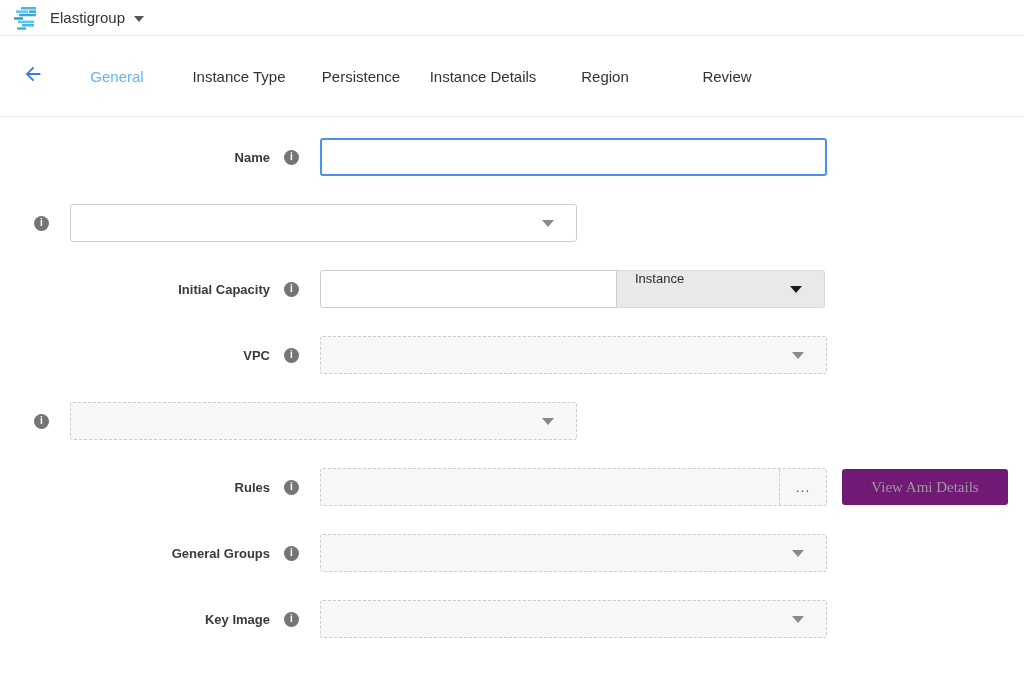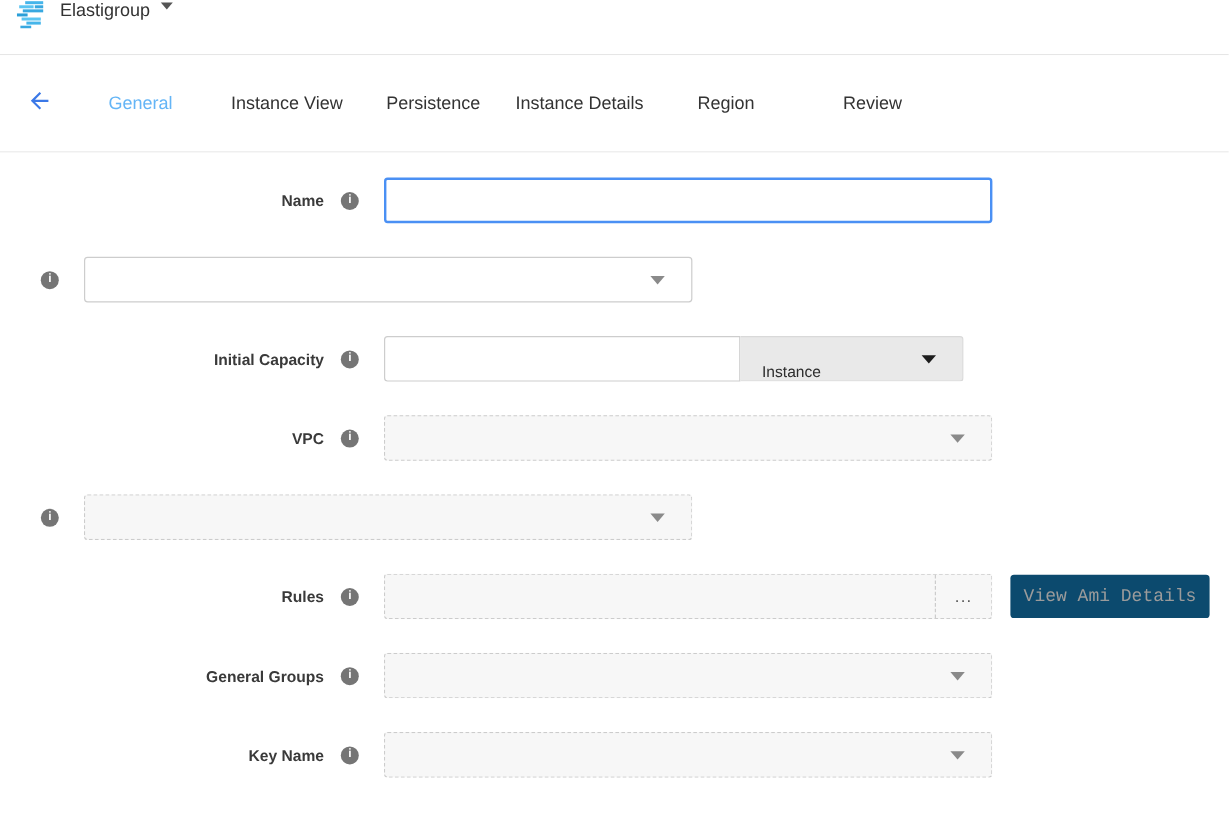--- a/index.html
+++ b/index.html
@@ -7,22 +7,23 @@
   body {
     width: 1024px; height: 688px;
     background: #ffffff;
     font-family: "Liberation Sans", sans-serif;
     color: #333;
     overflow: hidden;
   }
 
   
   .topbar {
-    height: 46px;
-    display: flex;
+    height: 36px;
+    display: flex;
+    align-items: center;
     padding: 0 14px;
     border-bottom: 1px solid #e6e6e6;
     background: #fff;
   }
   .logo { width: 26px; height: 24px; display: block; }
   .topbar-title {
     margin-left: 10px;
     font-size: 15px;
     color: #333;
   }
@@ -138,29 +139,29 @@
     width: 297px;
     height: 38px;
     border: 1px solid #cdcdcd;
     border-radius: 3px 0 0 3px;
     outline: none;
     padding: 0 12px;
     font-size: 14px;
     font-family: "Liberation Sans", sans-serif;
   }
   .cap-select {
-    width: 186px;
+    width: 208px;
     height: 38px;
     background: #e9e9e9;
     border: 1px solid #d9d9d9;
     border-left: none;
     border-radius: 0 3px 3px 0;
     position: relative;
     display: flex;
-    align-items: flex-end;
+    align-items: flex-start;
     padding-left: 18px;
     font-size: 13px;
     color: #2d2d2d;
     cursor: pointer;
   }
 
   
   .image-field {
     width: 507px;
     border: 1px dashed #ccc;
@@ -176,26 +177,26 @@
     font-size: 14px;
     color: #555;
     letter-spacing: 1px;
     cursor: pointer;
   }
 
   .side-btn {
     margin-left: 15px;
     width: 166px;
     height: 36px;
-    background: #0c4a6e;
+    background: #701a75;
     border: none;
     border-radius: 3px;
     color: #9b9b9b;
     font-size: 15px;
-    font-family: Liberation Mono, monospace;
+    font-family: Liberation Serif, serif;
     cursor: pointer;
   }
 </style>
 </head>
 <body>
 
 <div class="topbar">
   <span>
     <svg class="logo" viewBox="0 0 26 24">
       <rect x="7" y="1" width="15" height="2.5" fill="#45b5ea"></rect>
@@ -215,21 +216,21 @@
 <div class="tabbar">
   <div class="back-btn">
     <span>
       <svg width="22" height="22" viewBox="0 0 24 24">
         <path d="M20 11H7.83l5.59-5.59L12 4l-8 8 8 8 1.41-1.41L7.83 13H20v-2z" fill="#3b78e7"></path>
       </svg>
     </span>
   </div>
   <div class="tabs">
     <div class="tab active">General</div>
-    <div class="tab">Instance View</div>
+    <div class="tab">Instance Type</div>
     <div class="tab">Persistence</div>
     <div class="tab">Instance Details</div>
     <div class="tab">Region</div>
     <div class="tab">Review</div>
   </div>
 </div>
 
 <div class="form">
 
   <div class="row">
@@ -296,21 +297,21 @@
     <div class="label-cell">General Groups</div>
     <div class="info-icon">i</div>
     <div class="control">
       <div class="field select disabled">
         <span class="caret"></span>
       </div>
     </div>
   </div>
 
   <div class="row">
-    <div class="label-cell">Key Name</div>
+    <div class="label-cell">Key Image</div>
     <div class="info-icon">i</div>
     <div class="control">
       <div class="field select disabled">
         <span class="caret"></span>
       </div>
     </div>
   </div>
 
 </div>
 

